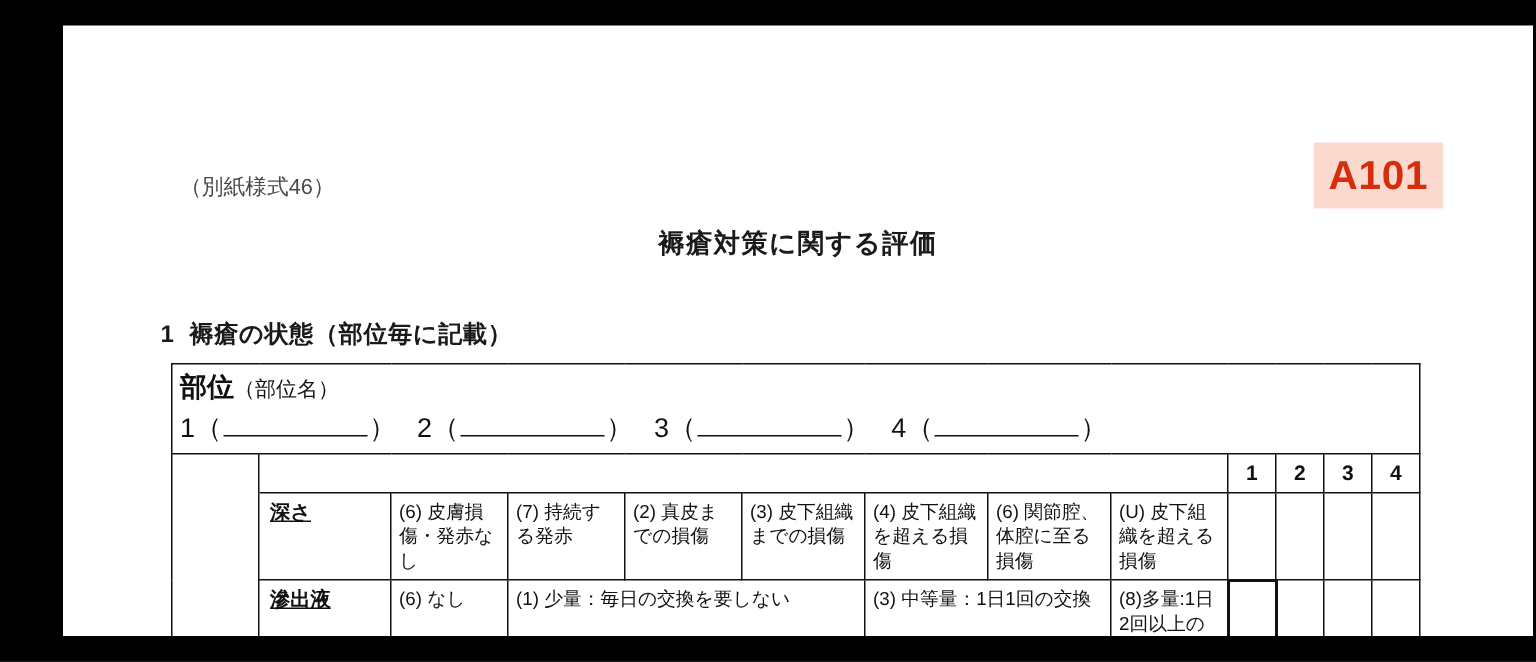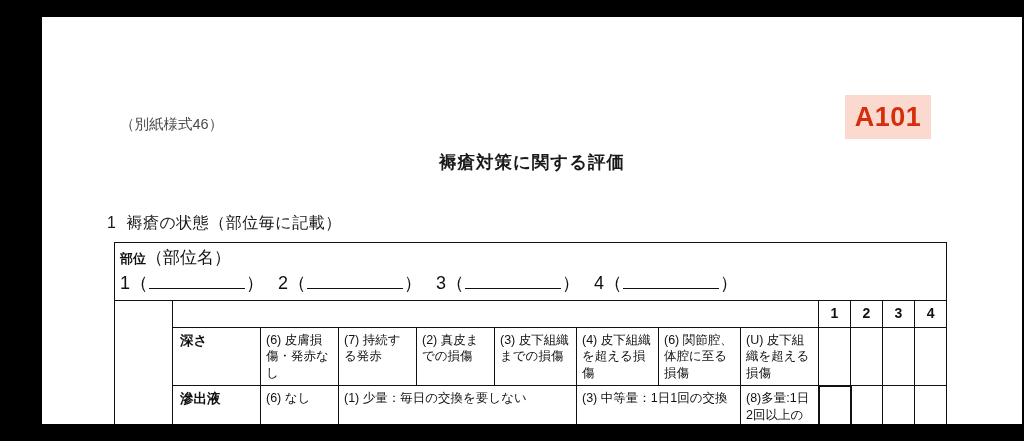--- a/index.html
+++ b/index.html
@@ -35,21 +35,21 @@
     position: absolute;
     left: 78px;
     top: 98px;
     font-size: 14.5px;
     color: #4a4a4a;
     letter-spacing: 0px;
     white-space: nowrap;
   }
   .badge {
     position: absolute;
-    left: 803px;
+    left: 834px;
     top: 78px;
     width: 86px;
     height: 44px;
     background: #fbd9cf;
     color: #d62d0d;
     font-size: 27px;
     font-weight: bold;
     display: flex;
     align-items: center;
     justify-content: center;
@@ -64,21 +64,21 @@
     font-size: 17.5px;
     font-weight: bold;
     color: #1a1a1a;
     letter-spacing: 1px;
   }
   .section-head {
     position: absolute;
     left: 65px;
     top: 196px;
     font-size: 16px;
-    font-weight: normal;
+    font-weight: bold;
     color: #1a1a1a;
     letter-spacing: 0.5px;
     white-space: nowrap;
   }
   .section-num {
     display: inline-block;
     margin-right: 10px;
   }
 
   
@@ -100,25 +100,25 @@
     vertical-align: top;
     padding: 4px 5px 4px 5px;
     line-height: 1.32;
   }
   .site-row td {
     border-bottom: 1.5px solid #111;
     padding: 4px 8px 5px 8px;
   }
   .site-label {
     font-weight: bold;
-    font-size: 13px;
+    font-size: 18px;
   }
   .site-sub {
     font-weight: normal;
-    font-size: 17px;
+    font-size: 14px;
   }
   .site-line {
     margin-top: 3px;
     font-size: 18px;
     letter-spacing: 0px;
     white-space: nowrap;
   }
   .blank {
     display: inline-block;
     width: 96px;
@@ -134,20 +134,21 @@
     font-weight: bold;
     font-size: 14px;
     vertical-align: middle !important;
     padding: 3px 0 4px 0 !important;
   }
   .rowlabel {
     font-weight: bold;
     font-size: 13.5px;
     padding-left: 7px !important;
     white-space: nowrap;
+    text-decoration: underline;
   }
   .spacer-col { border-right: 1.5px solid #111; }
   .opt { font-size: 12.5px; }
   td.num-cell { border: 1.5px solid #111; }
   .thickbox { border: 2.5px solid #111 !important; }
 </style>
 </head>
 <body>
 
 <div class="frame">

